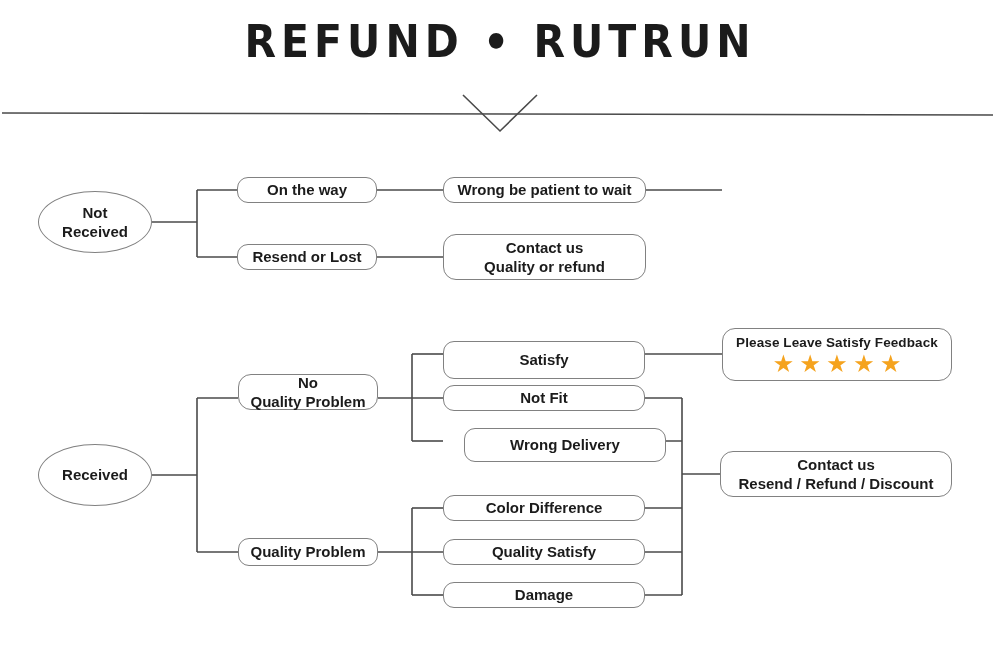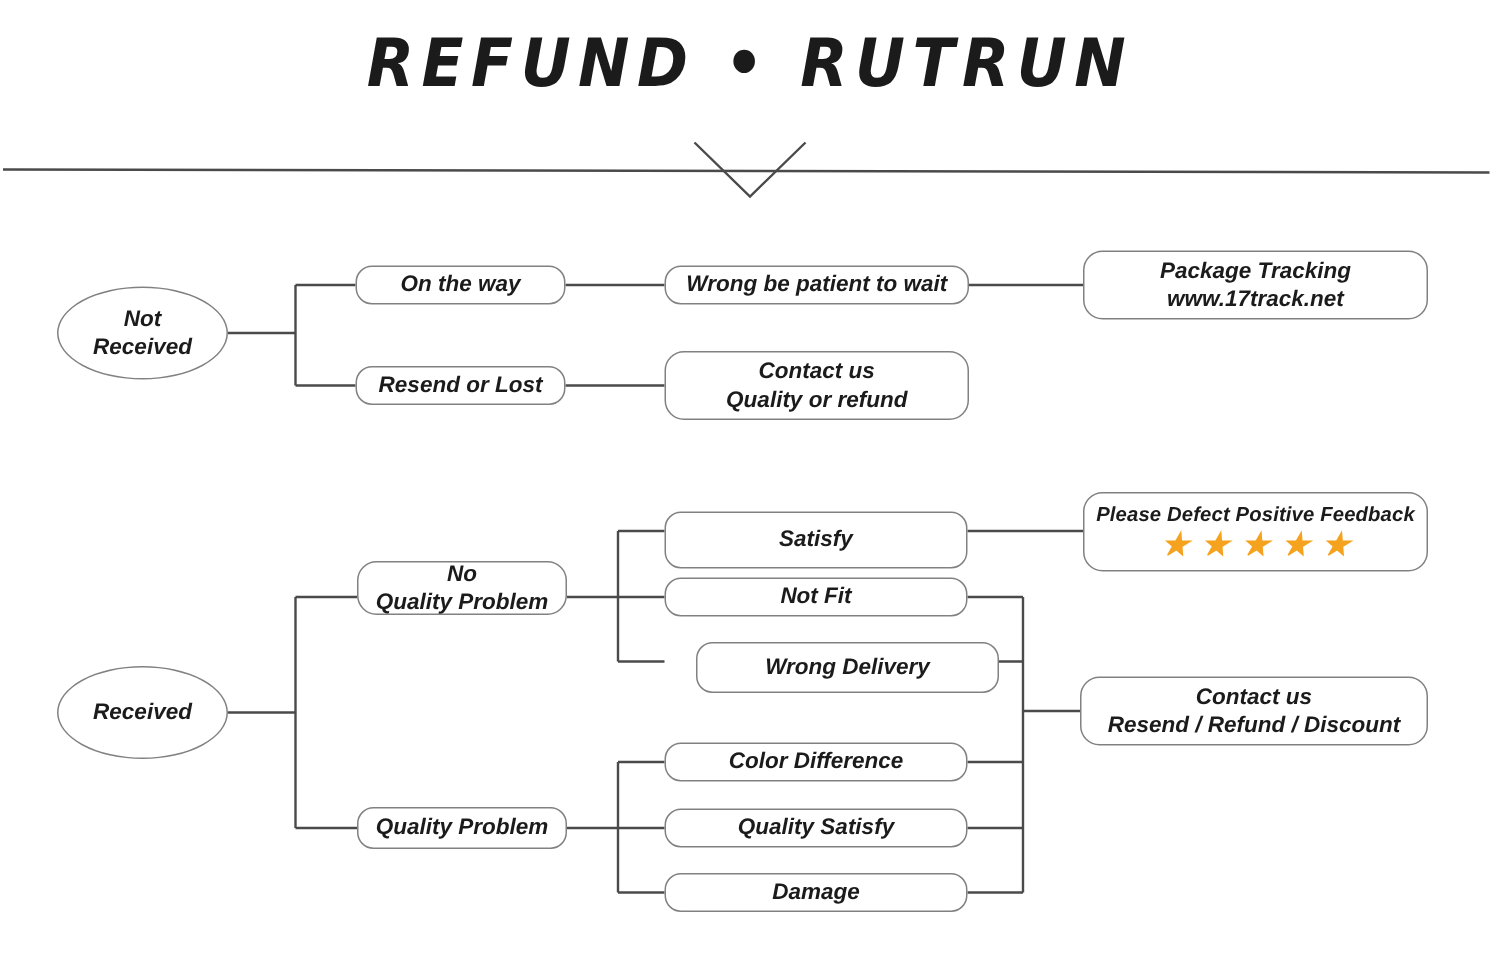--- a/index.html
+++ b/index.html
@@ -1,18 +1,18 @@
 <!DOCTYPE html>
 <html style="--line: #4a4a4a; --box-border: #818181; --text: #1b1b1b; --star: #F5A31E;"><head>
 <meta charset="utf-8">
 <style>
   html,body { margin:0; padding:0; background:#ffffff; }
   .canvas {
     position:relative; width:1000px; height:653px; background:#fff;
-    font-family:"Liberation Sans", sans-serif; overflow:hidden;font-style:italic;
+    font-family:"Liberation Sans", sans-serif; overflow:hidden;
   }
   .title {
     position:absolute; top:18px; left:0; width:100%; text-align:center;
     font-family:"DejaVu Sans", sans-serif; font-weight:900; font-size:41px;
     letter-spacing:5px; color:var(--text,#151515); transform:scaleY(1.08);
     white-space:nowrap;
   }
   svg.connectors { position:absolute; left:0; top:0; width:1000px; height:653px; }
   svg.connectors path {
     fill:none; stroke:var(--line,#4a4a4a); stroke-width:1.6px;
@@ -76,24 +76,20 @@
 
   <div class="node ellipse" style="left:38px;top:191px;width:114px;height:62px">
     <span>Not</span>
     <span>Received</span>
   </div>
 
   <div class="node" style="left:237px;top:177px;width:140px;height:26px">On the way</div>
 
   <div class="node" style="left:443px;top:177px;width:203px;height:26px">Wrong be patient to wait</div>
 
-  <div class="node big" style="left:722px;top:167px;width:230px;height:46px">
-    <span>Package Tracking</span>
-    <span>www.17track.net</span>
-  </div>
 
   <div class="node" style="left:237px;top:244px;width:140px;height:26px">Resend or Lost</div>
 
   <div class="node big" style="left:443px;top:234px;width:203px;height:46px">
     <span>Contact us</span>
     <span>Quality or refund</span>
   </div>
 
   <div class="node ellipse" style="left:38px;top:444px;width:114px;height:62px">Received</div>
 
@@ -110,21 +106,21 @@
 
   <div class="node" style="left:464px;top:428px;width:202px;height:34px">Wrong Delivery</div>
 
   <div class="node" style="left:443px;top:495px;width:202px;height:26px">Color Difference</div>
 
   <div class="node" style="left:443px;top:539px;width:202px;height:26px">Quality Satisfy</div>
 
   <div class="node" style="left:443px;top:582px;width:202px;height:26px">Damage</div>
 
   <div class="node big feedback" style="left:722px;top:328px;width:230px;height:53px">
-    <span class="label">Please Defect Positive Feedback</span>
+    <span class="label">Please Leave Satisfy Feedback</span>
     <span class="stars">★★★★★</span>
   </div>
 
   <div class="node big" style="left:720px;top:451px;width:232px;height:46px">
     <span>Contact us</span>
     <span>Resend / Refund / Discount</span>
   </div>
 
 </div>
 

